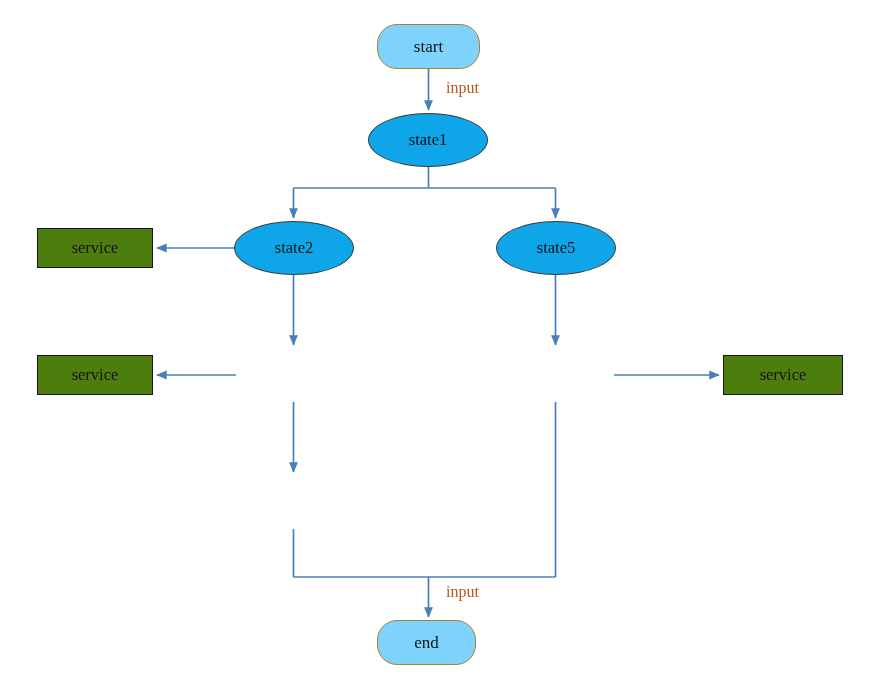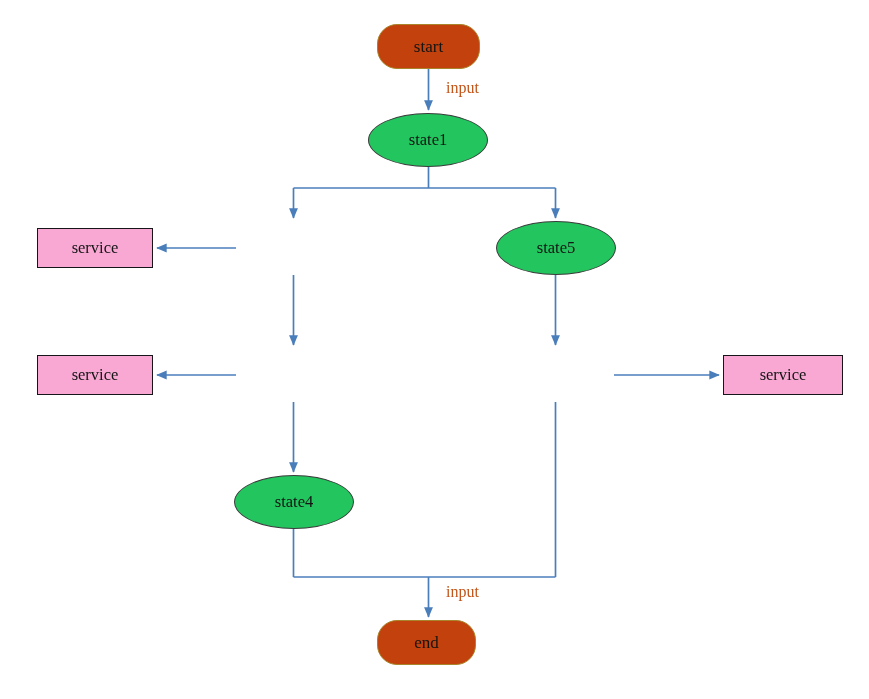--- a/index.html
+++ b/index.html
@@ -28,35 +28,35 @@
   }
   .node {
     position: absolute;
     box-sizing: border-box;
     display: flex;
     align-items: center;
     justify-content: center;
     text-align: center;
   }
   .terminator {
-    background: #c2410c;
+    background: #7dd3fc;
     border: 1.4px solid #a9842a;
     border-radius: 20px;
     font-size: 17px;
     color: #141414;
   }
   .state {
-    background: #22c55e;
+    background: #0ea5e9;
     border: 1.6px solid #3b3b3b;
     border-radius: 50%;
     font-size: 16.5px;
     color: #141414;
   }
   .service {
-    background: #f9a8d4;
+    background: #4d7c0f;
     border: 1.4px solid #15151a;
     border-radius: 0;
     font-size: 16.5px;
     color: #141414;
   }
   .edge-label {
     position: absolute;
     font-family: "Liberation Serif", "DejaVu Serif", serif;
     font-weight: normal;
     font-size: 16px;
@@ -105,25 +105,25 @@
   </svg>
 
   <div class="node terminator" style="left:377px; top:24px; width:103px; height:45px;">
     <span>start</span>
   </div>
 
   <div class="node state" style="left:368px; top:113px; width:120px; height:54px;">
     <span>state1</span>
   </div>
 
+  <div class="node state" style="left:234px; top:221px; width:120px; height:54px;">
+    <span>state2</span>
+  </div>
 
 
-  <div class="node state" style="left:234px; top:475px; width:120px; height:54px;">
-    <span>state4</span>
-  </div>
 
   <div class="node state" style="left:496px; top:221px; width:120px; height:54px;">
     <span>state5</span>
   </div>
 
 
   <div class="node service" style="left:37px; top:228px; width:116px; height:40px;">
     <span>service</span>
   </div>
 

